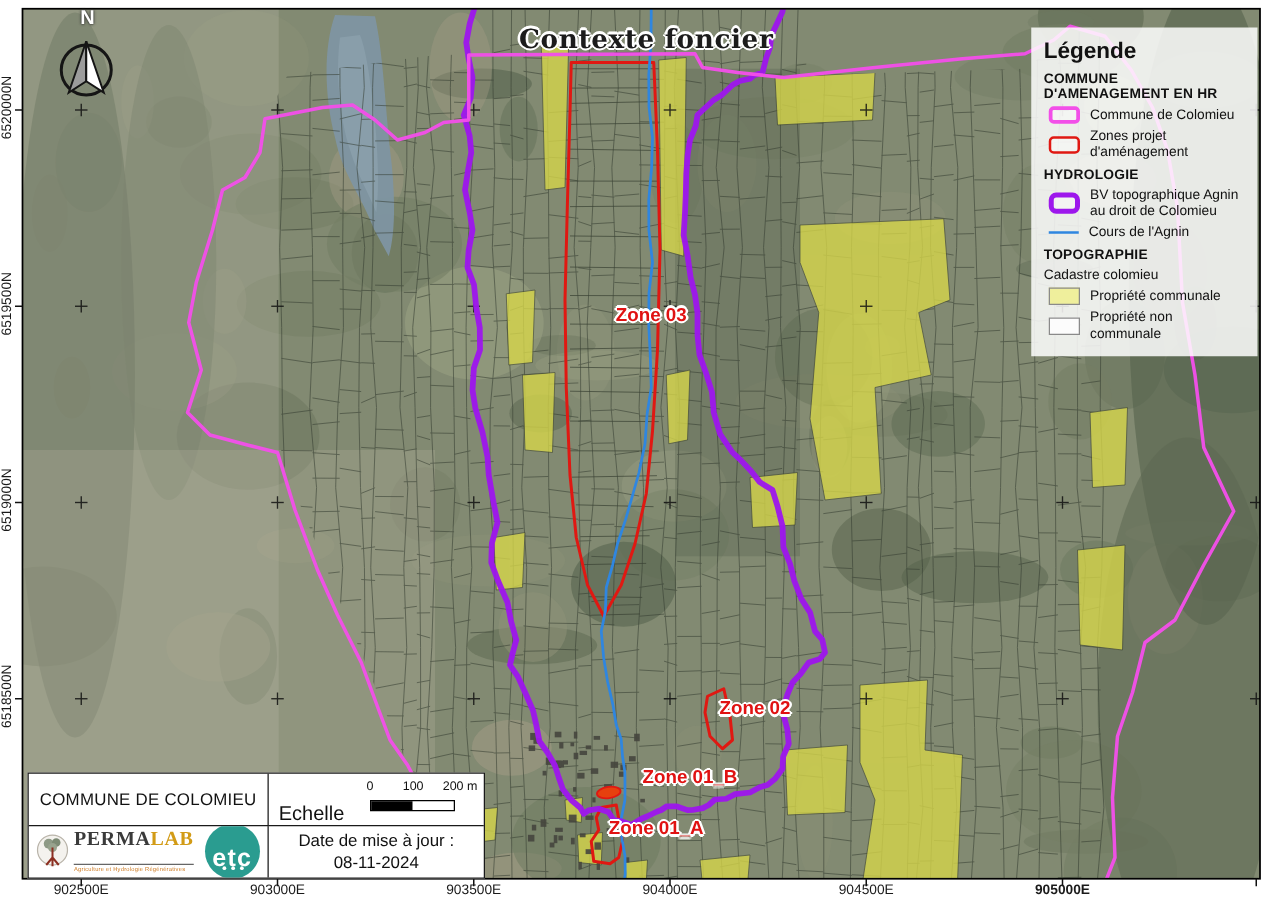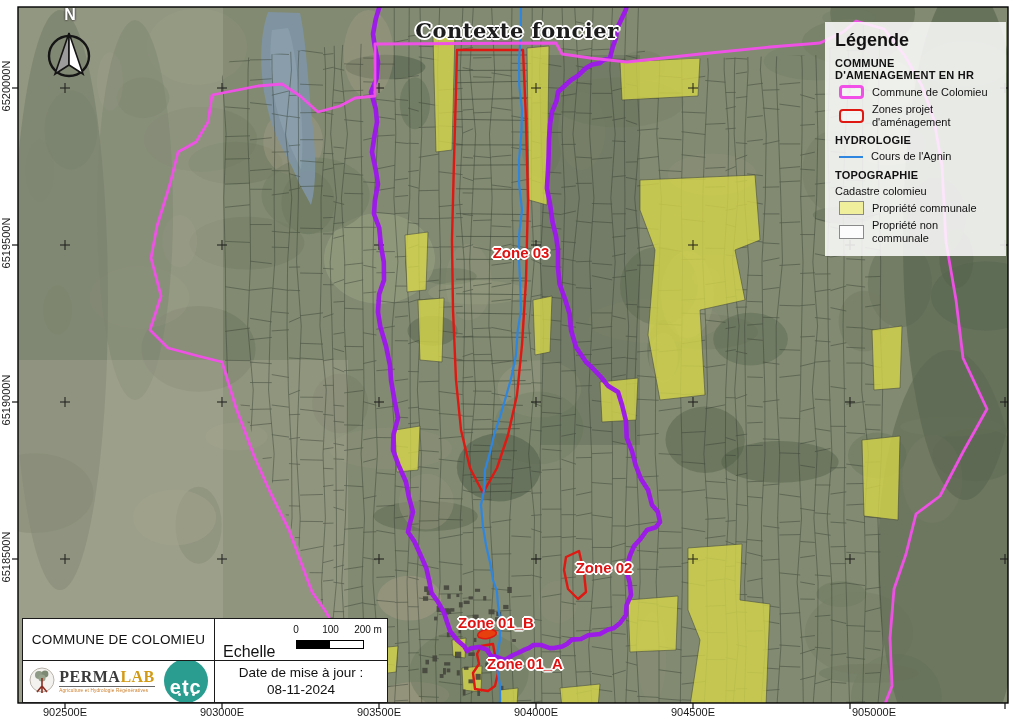--- a/index.html
+++ b/index.html
@@ -48,21 +48,21 @@
   .echelle-label{font-size:16px;color:#111;margin-top:44px;}
   .scalebar{position:relative;width:110px;height:30px;}
   .sb-ticks{position:absolute;top:0;left:0;width:100%;font-size:10px;color:#111;}
   .sb-ticks span{position:absolute;}
   .sb-bar{position:absolute;left:8px;top:16px;width:66px;height:7px;border:1px solid #000;box-sizing:content-box;background:#fff;}
   .sb-fill{position:absolute;left:0;top:0;width:50%;height:100%;background:#000;}
   .logos-cell{gap:9px;}
   .permalab{display:flex;align-items:center;gap:4px;}
   .pl-text{display:flex;flex-direction:column;line-height:1;}
   .pl-name{font-family:"Liberation Serif",serif;font-weight:bold;font-size:16px;letter-spacing:.5px;
-    border-bottom:1.5px solid #666;padding-bottom:1px;}
+    border-bottom:1.5px solid #666;padding-bottom:11px;}
   .pl-name .p1{color:#3a3a3a;}
   .pl-name .p2{color:#d29b16;}
   .pl-sub{font-size:4.6px;color:#cd7a22;margin-top:1.5px;letter-spacing:.2px;}
   .etc-circle{position:relative;width:44px;height:44px;border-radius:50%;background:#2a9c90;color:#fff;
     display:flex;align-items:flex-end;justify-content:center;font-weight:bold;font-size:20px;letter-spacing:1px;
     padding-bottom:4px;box-sizing:border-box;}
   .etc-dots{position:absolute;bottom:7px;left:14px;width:3px;height:3px;border-radius:50%;background:#fff;
     box-shadow:7px 0 0 #fff,14px 0 0 #fff;}
   .date-cell{flex-direction:column;line-height:1.3;font-size:13.5px;color:#111;}
   
@@ -1350,20 +1350,27 @@
       <span class="sw sw-magenta"></span>
       <span>Commune de Colomieu</span>
     </div>
     <div class="lg-item">
       <span class="sw sw-red"></span>
       <span>Zones projet d'aménagement</span>
     </div>
 
     <div class="lg-head">HYDROLOGIE</div>
     <div class="lg-item">
+      <span class="sw sw-purple"></span>
+      <span>
+        <span>BV topographique Agnin</span><br>
+        <span>au droit de Colomieu</span>
+      </span>
+    </div>
+    <div class="lg-item">
       <span class="sw sw-line"></span>
       <span>Cours de l'Agnin</span>
     </div>
 
     <div class="lg-head">TOPOGRAPHIE</div>
     <div class="lg-sub">Cadastre colomieu</div>
     <div class="lg-item">
       <span class="sw sw-yellow"></span>
       <span>Propriété communale</span>
     </div>
@@ -1415,24 +1422,24 @@
       <span>08-11-2024</span>
     </div>
   </div>
 
   <div id="overlay-labels">
       <div class="x-label" style="left: 65px;">902500E</div>
       <div class="x-label" style="left: 222px;">903000E</div>
       <div class="x-label" style="left: 379px;">903500E</div>
       <div class="x-label" style="left: 536px;">904000E</div>
       <div class="x-label" style="left: 693px; text-align: right;">904500E</div>
-      <div class="x-label" style="left: 874px;">905000E</div>
+      <div class="x-label" style="left: 850px; font-weight: bold;">905000E</div>
       <div class="x-label" style="left: 1000px; margin-left: 48px;">905500E</div>
       <div class="y-label" style="top: 80px;">6520000N</div>
       <div class="y-label" style="top: 237px;">6519500N</div>
       <div class="y-label" style="top: 394px;">6519000N</div>
       <div class="y-label" style="top: 551px;">6518500N</div>
       <div class="zone-label" style="left: 521px; top: 252px;">Zone 03</div>
       <div class="zone-label" style="left: 604px; top: 567px;">Zone 02</div>
-      <div class="zone-label" style="left: 496px; top: 622px;">Zone 01_B</div>
+      <div class="zone-label" style="left: 552px; top: 622px;">Zone 01_B</div>
       <div class="zone-label" style="left: 525px; top: 663px;">Zone 01_A</div>
     </div>
 </div>
 
 </body></html>

